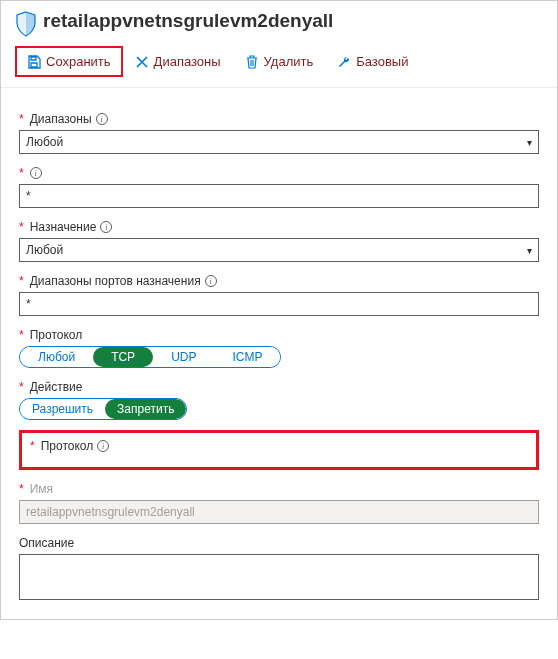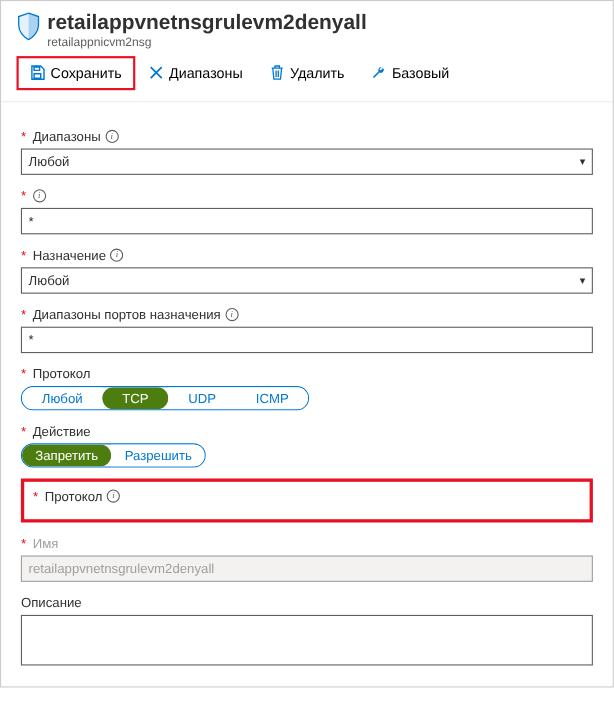--- a/index.html
+++ b/index.html
@@ -35,21 +35,21 @@
     align-items: center;
     padding: 4px 14px 10px 14px;
     gap: 0;
   }
   .toolbar-btn {
     display: flex;
     align-items: center;
     gap: 5px;
     padding: 6px 10px;
     font-size: 13px;
-    color: #000000;
+    color: #7f1d1d;
     cursor: pointer;
     border: 2px solid transparent;
   }
   .toolbar-btn.highlight {
     border: 2px solid #e81123;
   }
   .toolbar-icon {
     width: 14px; height: 14px;
     display: inline-flex;
     align-items: center;
@@ -130,21 +130,21 @@
   .pill {
     padding: 0 18px;
     font-size: 12px;
     color: #0078d4;
     display: flex;
     align-items: center;
     cursor: pointer;
     background: #fff;
   }
   .pill.selected {
-    background: #4d7c0f;
+    background: #15803d;
     color: #fff;
     border-radius: 11px;
   }
   .pill.sm { padding: 0 12px; }
   .priority-box {
     border: 3px solid #e81123;
     padding: 6px 8px 10px 8px;
     margin-top: 10px;
   }
   .validated-input {
@@ -166,21 +166,20 @@
 
 <div class="header">
   <span class="shield-wrap">
     <svg width="22" height="26" viewBox="0 0 22 26">
       <path d="M11 1 L20 4 V12 C20 18 15 23 11 25 C7 23 2 18 2 12 V4 Z" fill="#e5f1fb" stroke="#0078d4" stroke-width="1.2"></path>
       <path d="M11 1 L20 4 V12 C20 18 15 23 11 25 V1 Z" fill="#0078d4" opacity="0.25"></path>
     </svg>
   </span>
   <div class="title-block">
     <div class="title">retailappvnetnsgrulevm2denyall</div>
-    <div class="subtitle">retailappnicvm2nsg</div>
   </div>
 </div>
 
 <div class="toolbar">
   <div class="toolbar-btn highlight">
     <span class="toolbar-icon">
       <svg width="14" height="14" viewBox="0 0 14 14">
           <path d="M2 1h8l3 3v9H2V1zm2 1v3h5V2H4zm0 10h6V8H4v4z" fill="none" stroke="#0078d4" stroke-width="1.3"></path>
         </svg>
     </span>
@@ -269,22 +268,22 @@
       <div class="pill">ICMP</div>
     </div>
   </div>
 
   <div class="field">
     <div class="label">
       <span class="req">*</span>
         <span>Действие</span>
     </div>
     <div class="pill-group">
+      <div class="pill sm">Разрешить</div>
       <div class="pill sm selected">Запретить</div>
-      <div class="pill sm">Разрешить</div>
     </div>
   </div>
 
   <div class="priority-box">
     <div class="label">
       <span class="req">*</span>
         <span>Протокол</span>
       <span class="info-icon">i</span>
     </div>
   </div>

